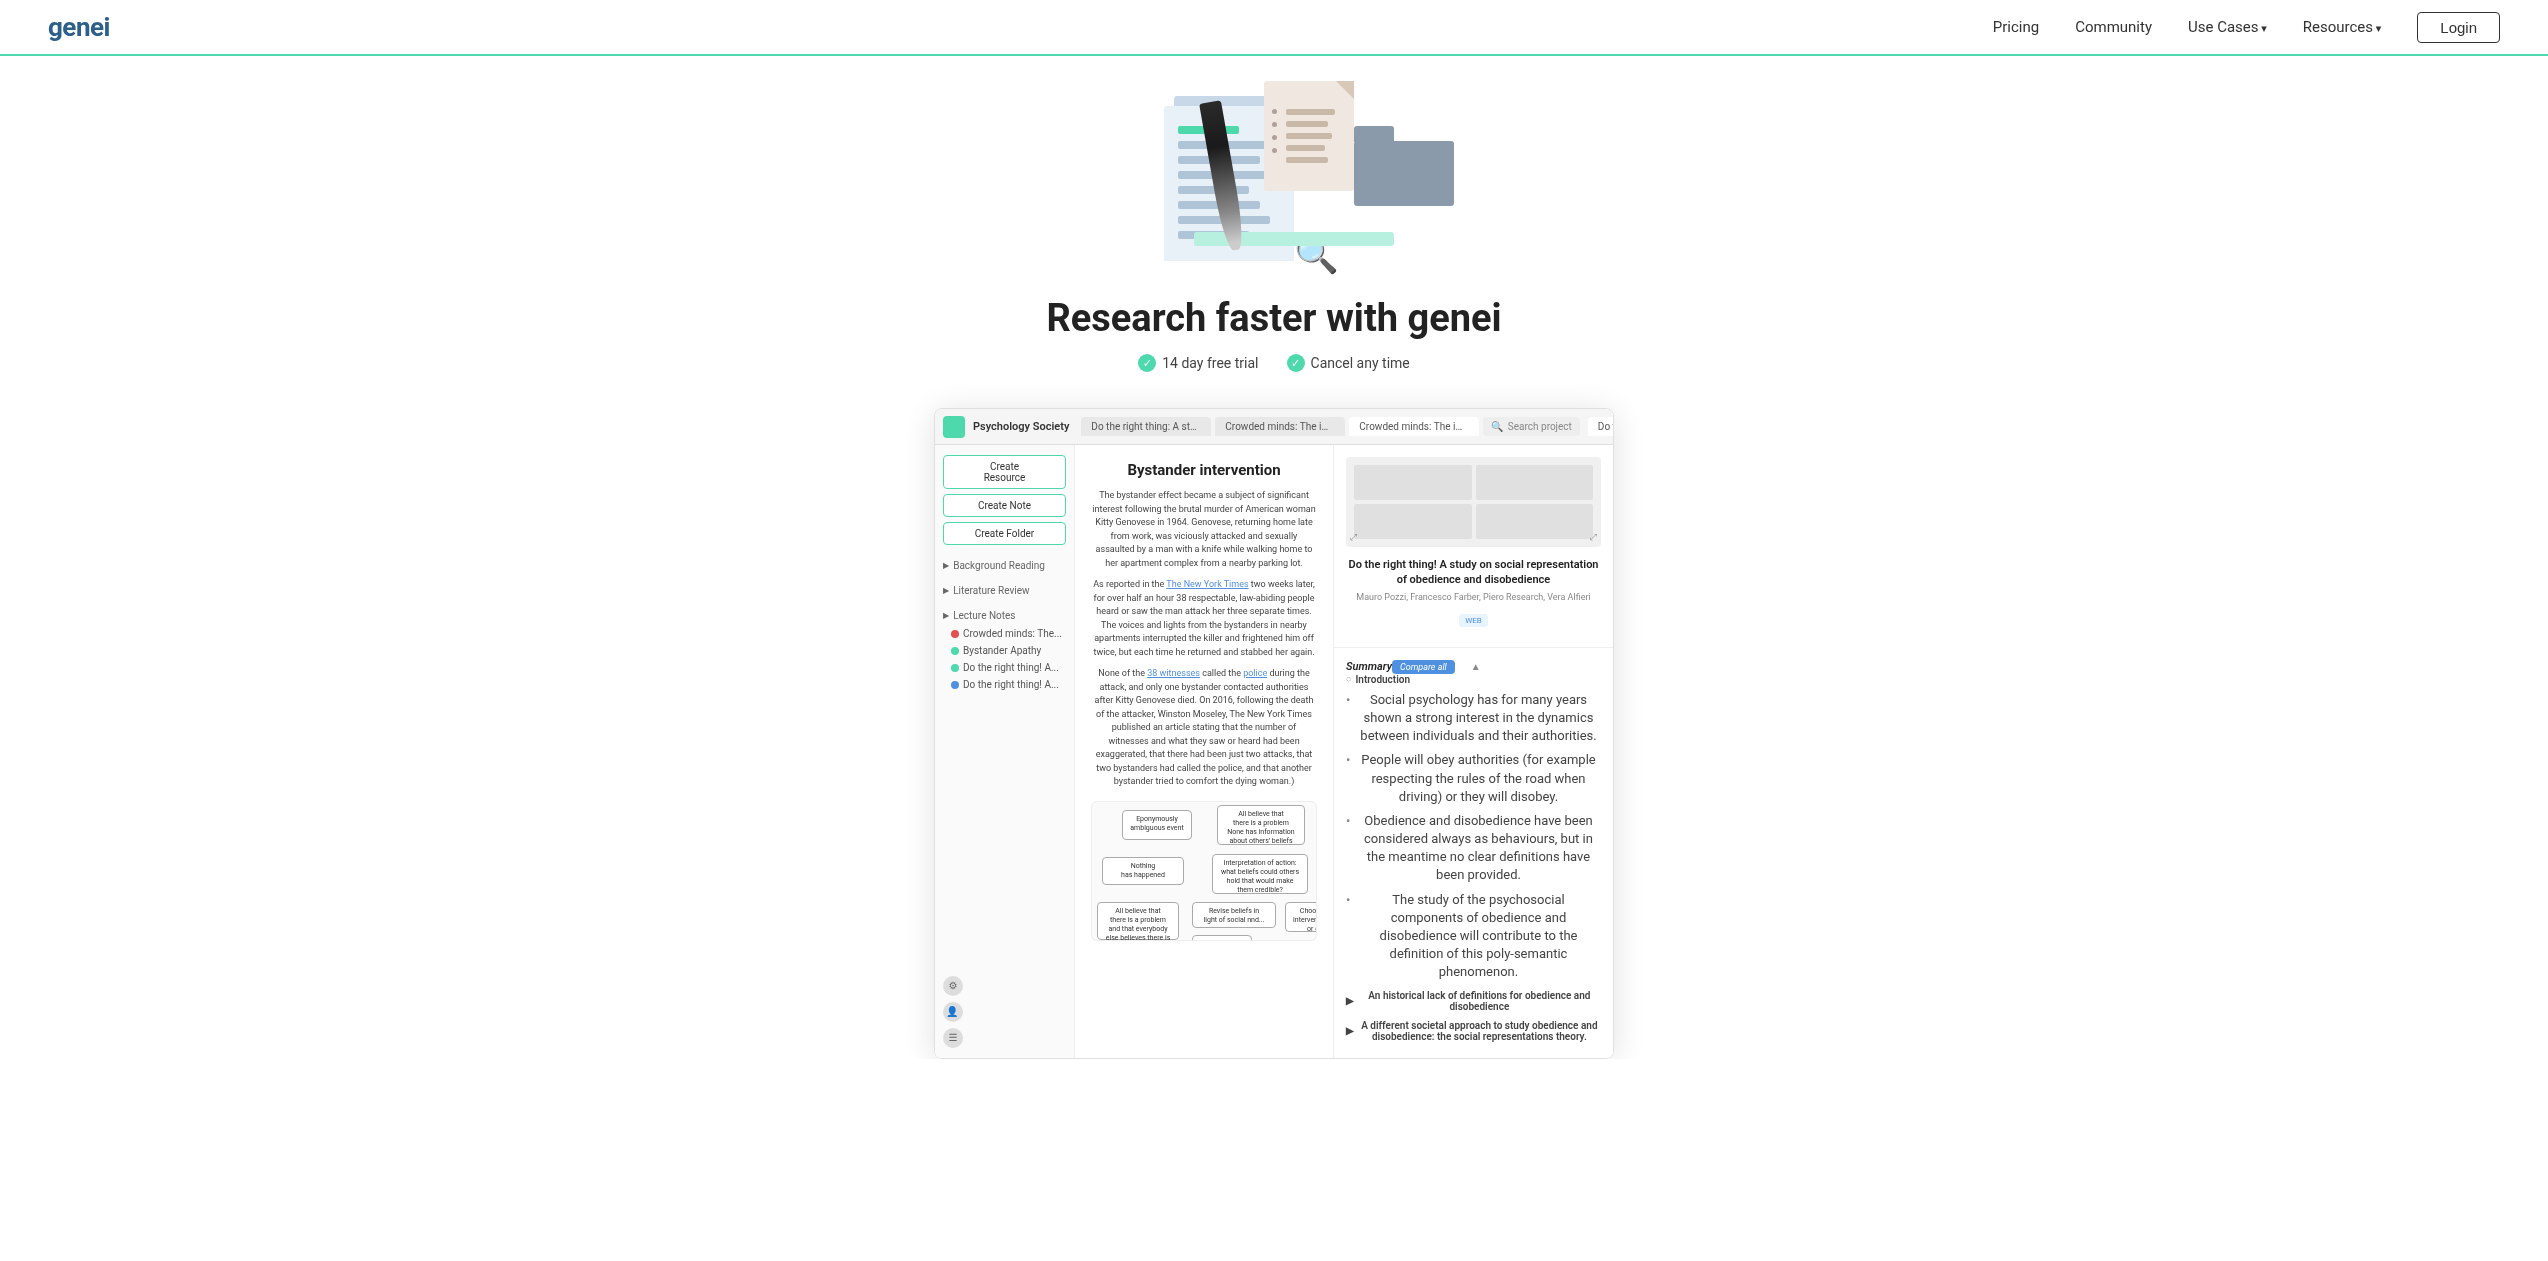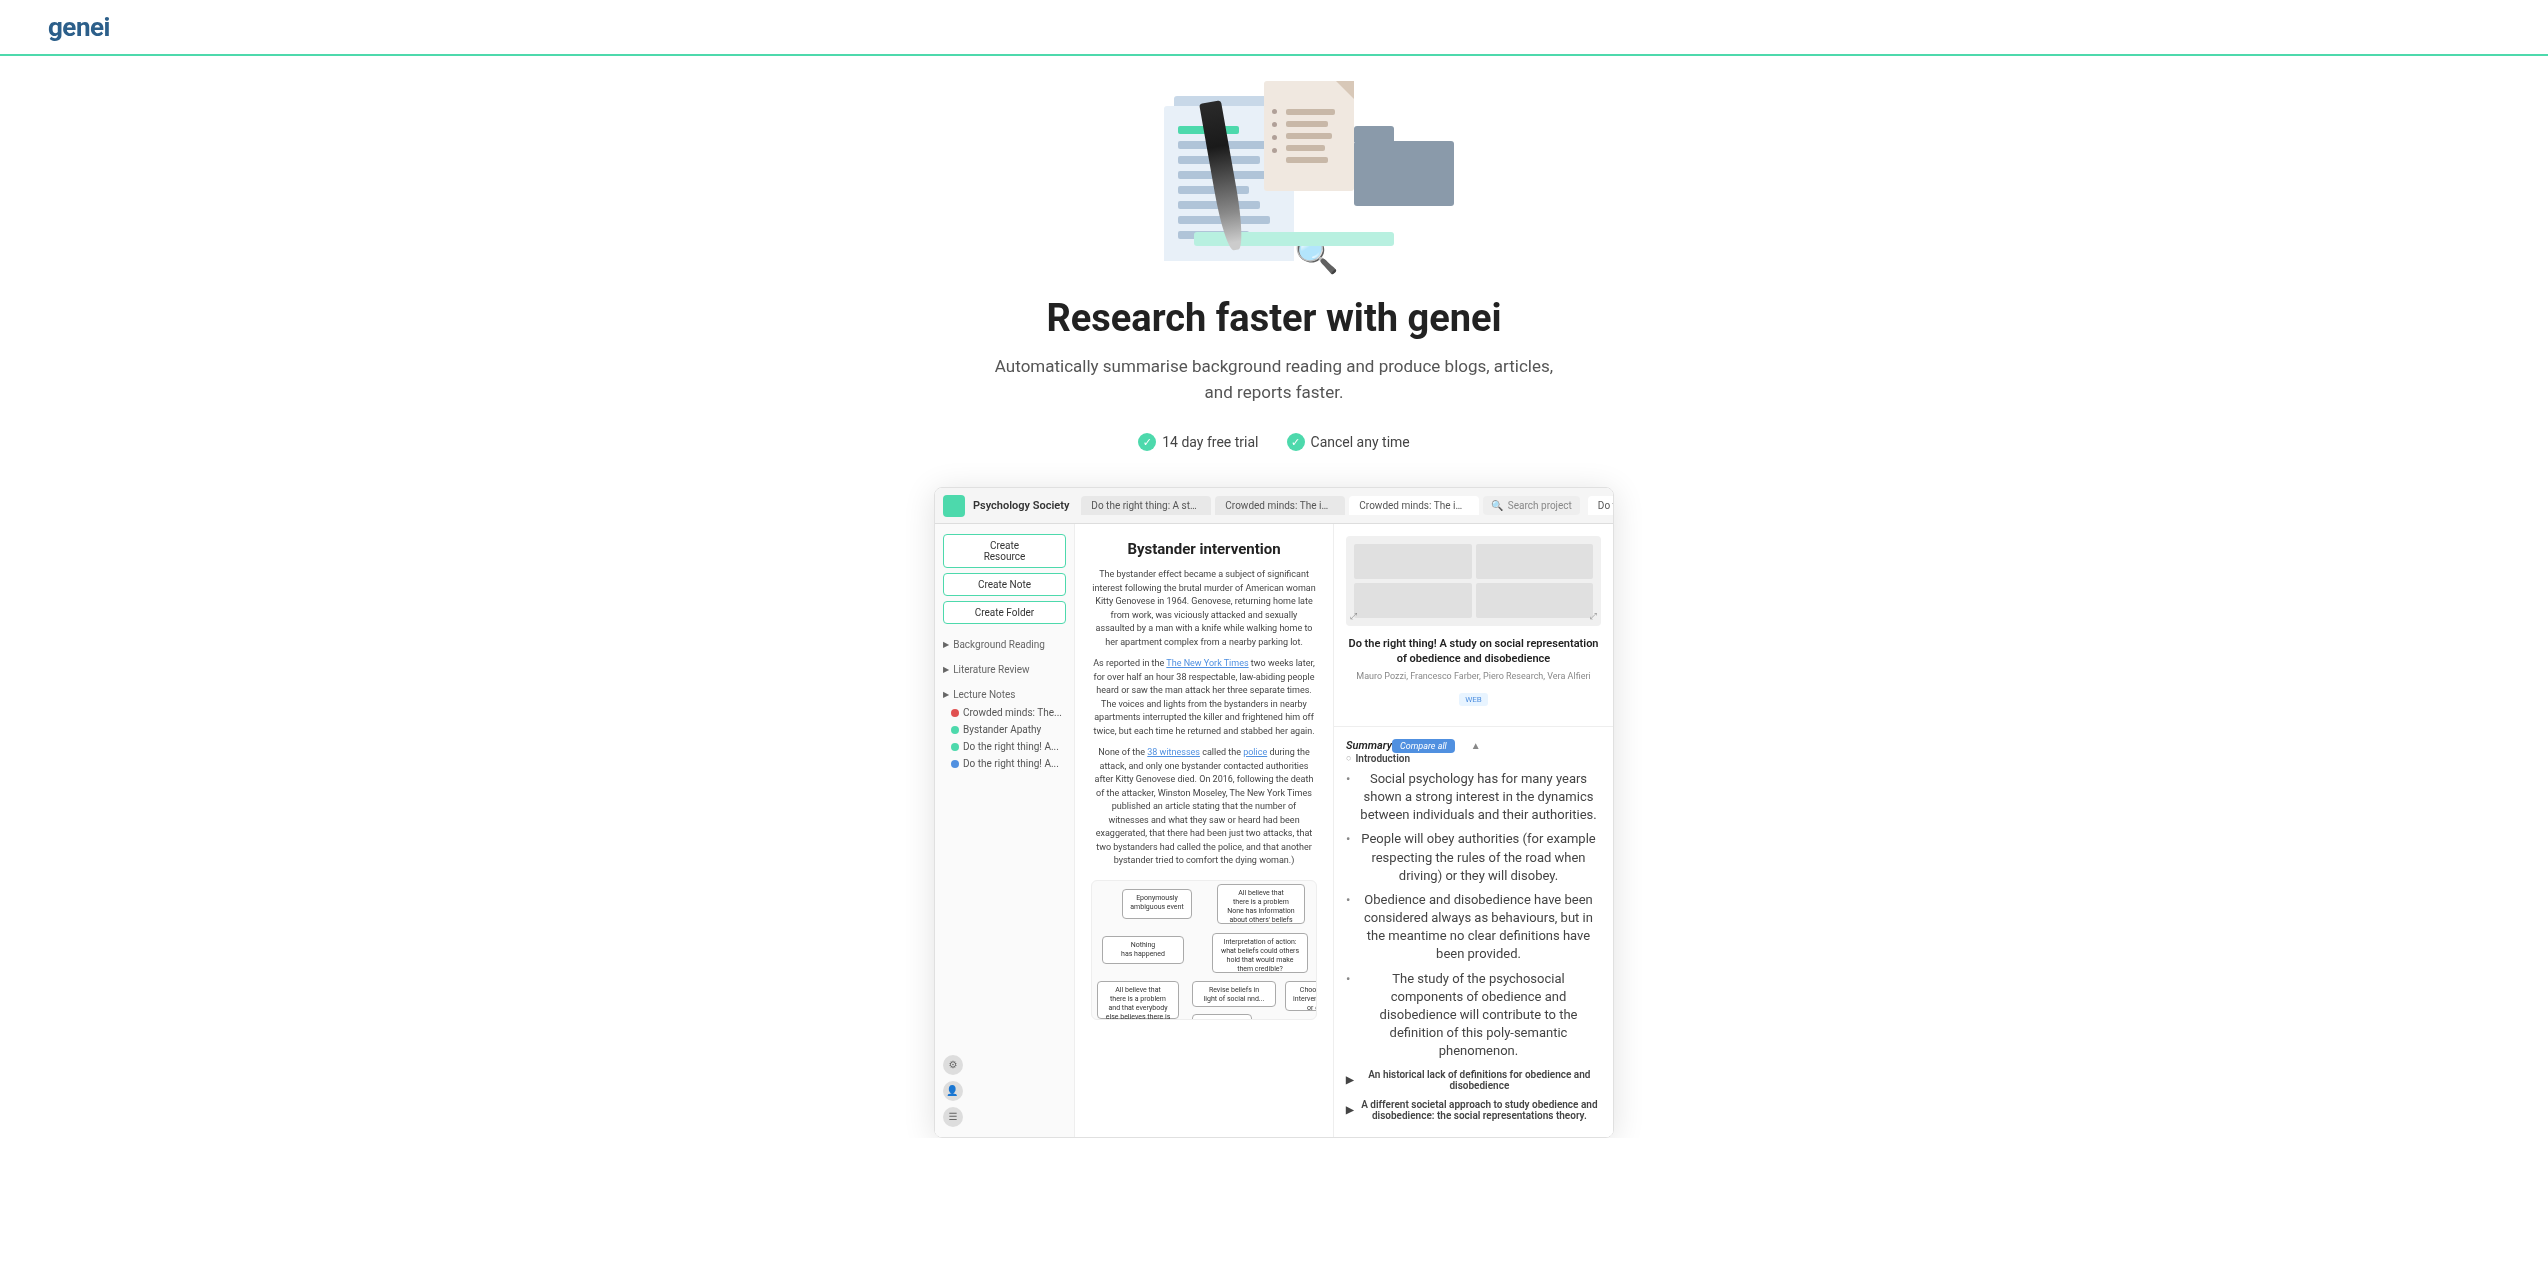--- a/index.html
+++ b/index.html
@@ -563,20 +563,27 @@
       align-items: center;
       gap: 4px;
       cursor: pointer;
     }
   </style>
 </head>
 <body>
 
 <nav>
   <div style="font-size:26px;font-weight:700;color:#2c5f8a;letter-spacing:-0.5px;cursor:pointer;">genei</div>
+  <div class="nav-links">
+    <a href="#" style="text-decoration:none;color:#333;font-size:15px;">Pricing</a>
+    <a href="#" style="text-decoration:none;color:#333;font-size:15px;">Community</a>
+    <a href="#" style="text-decoration:none;color:#333;font-size:15px;" class="has-arrow">Use Cases</a>
+    <a href="#" style="text-decoration:none;color:#333;font-size:15px;" class="has-arrow">Resources</a>
+    <button class="nav-login">Login</button>
+  </div>
 </nav>
 
 <section class="hero">
 
   <div class="illustration">
 
     <div class="doc-left">
       <div class="doc-page-back"></div>
       <div class="doc-page-front">
         <div class="doc-line green"></div>
@@ -613,21 +620,20 @@
 
     <div class="doc-right">
       <div class="folder-tab"></div>
       <div class="folder-body"></div>
     </div>
 
     <div class="search-float">🔍</div>
   </div>
 
   <h1 class="hero-title">Research faster with genei</h1>
-  <p class="hero-subtitle">Automatically summarise background reading and produce blogs, articles, and reports faster.</p>
 
 
   <div class="trial-row">
     <span>
       <span class="check-circle">✓</span>
       <span>14 day free trial</span>
     </span>
     <span>
       <span class="check-circle">✓</span>
       <span>Cancel any time</span>

